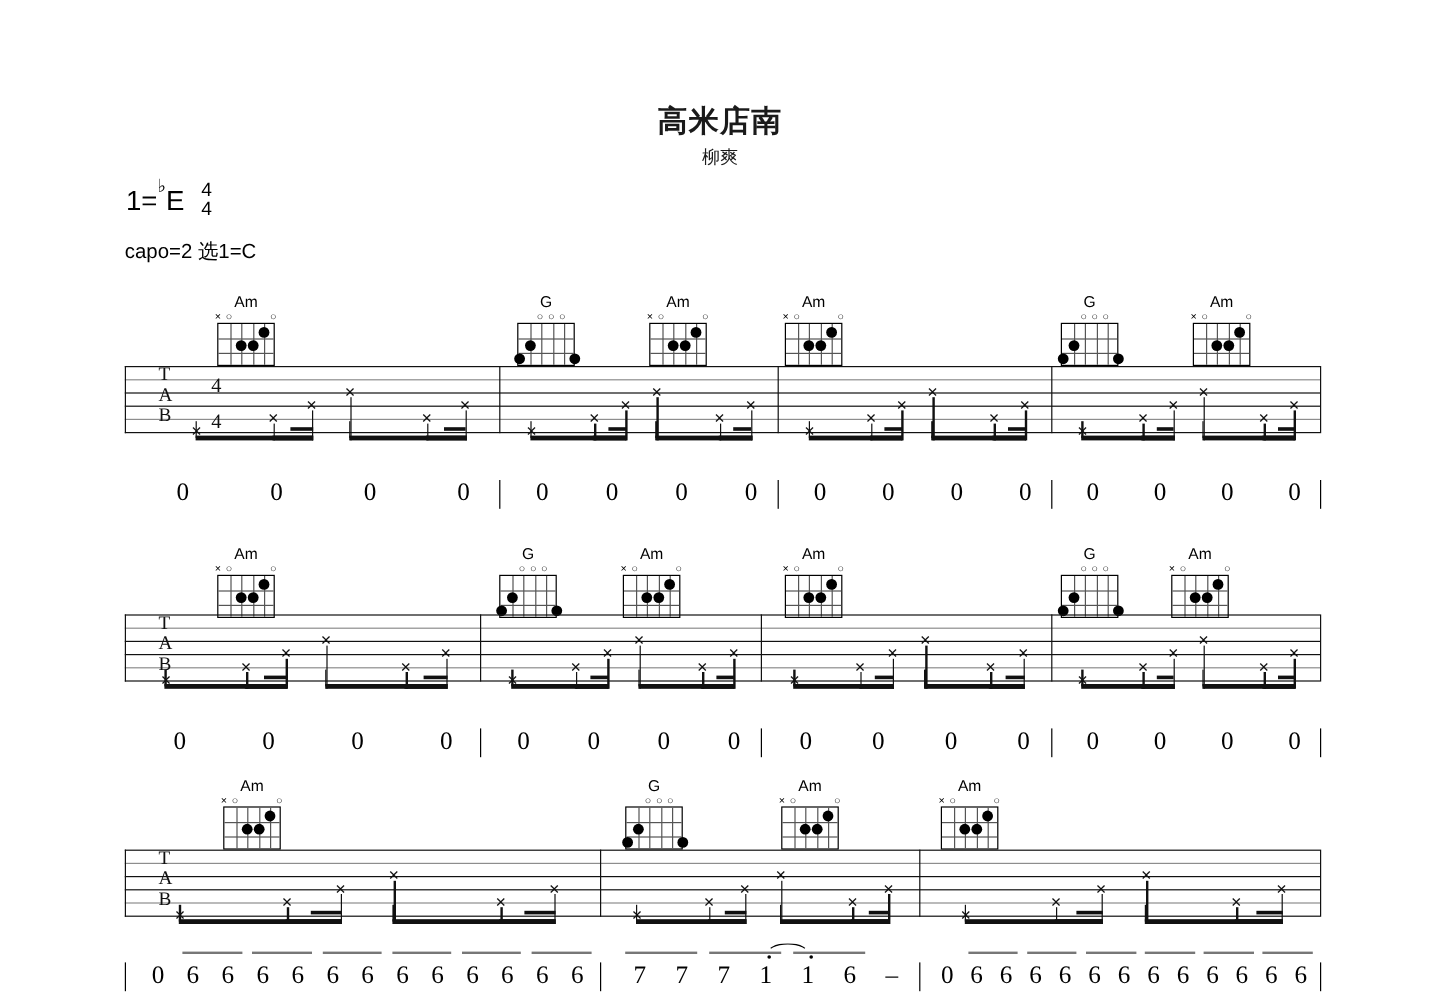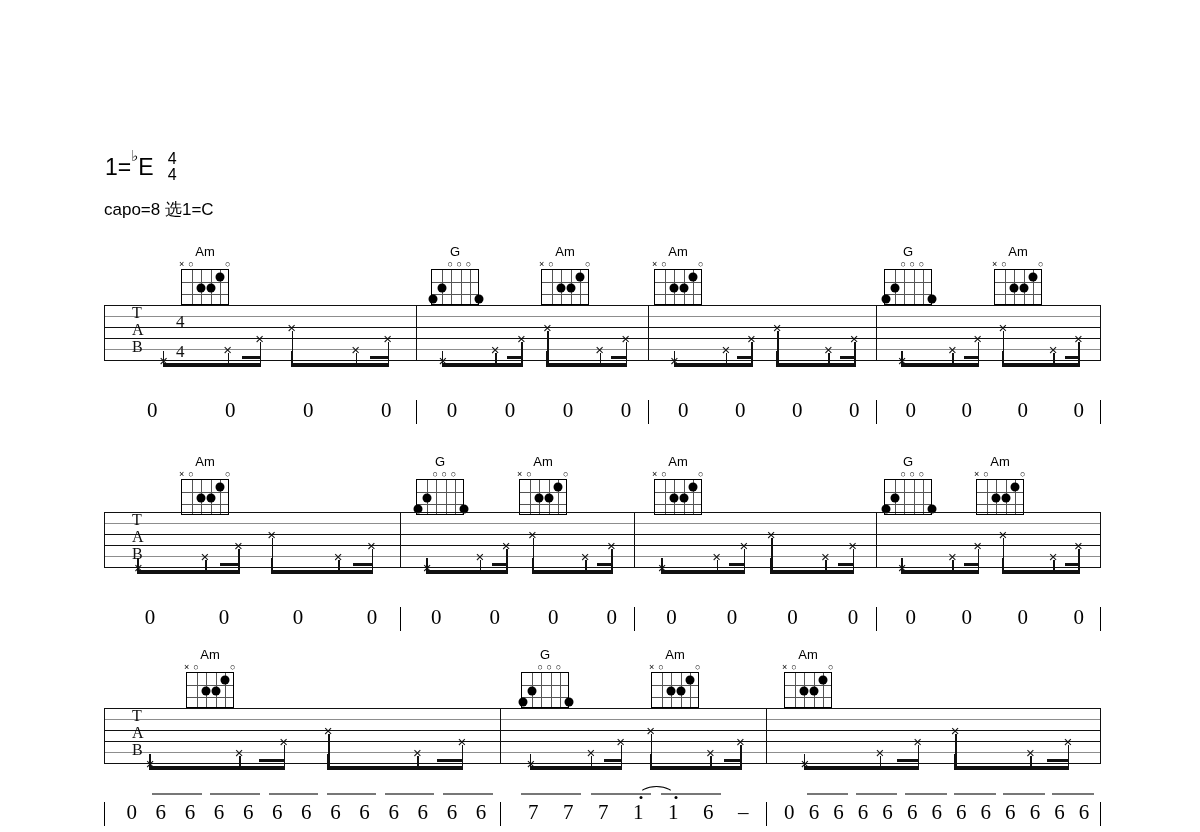--- a/index.html
+++ b/index.html
@@ -242,32 +242,34 @@
     height: 9px;
     border-left: 1px solid transparent;
     border-right: 1px solid transparent;
   }
 </style>
 </head>
 <body>
 
 <div id="sheet">
 
+  <div class="title">高米店南</div>
+  <div class="composer-line">柳爽</div>
 
   <div class="keyblock">
     <span class="k-one">1=</span>
     <span class="k-flat">♭</span>
     <span class="k-letter">E</span>
     <span class="timesig">
       <span class="num">4</span>
       <span class="den">4</span>
     </span>
   </div>
 
-  <div class="capo">capo=8 选1=C</div>
+  <div class="capo">capo=2 选1=C</div>
 
 
   <div id="chords-layer">
       <div class="chord" style="left: 177px; top: 245px;">
         <div class="cname">Am</div>
         <div class="marks">
           <span style="left: 2px;">×</span>
           <span style="left: 11.2px;">○</span>
           <span style="left: 48px;">○</span>
         </div>

